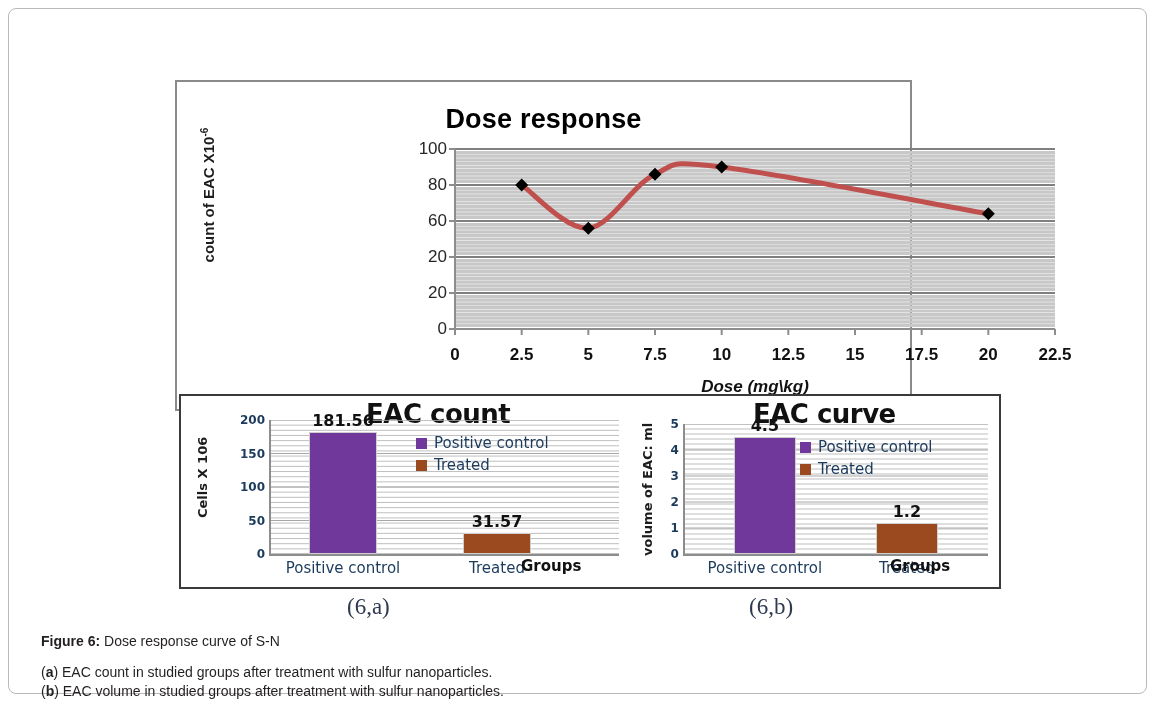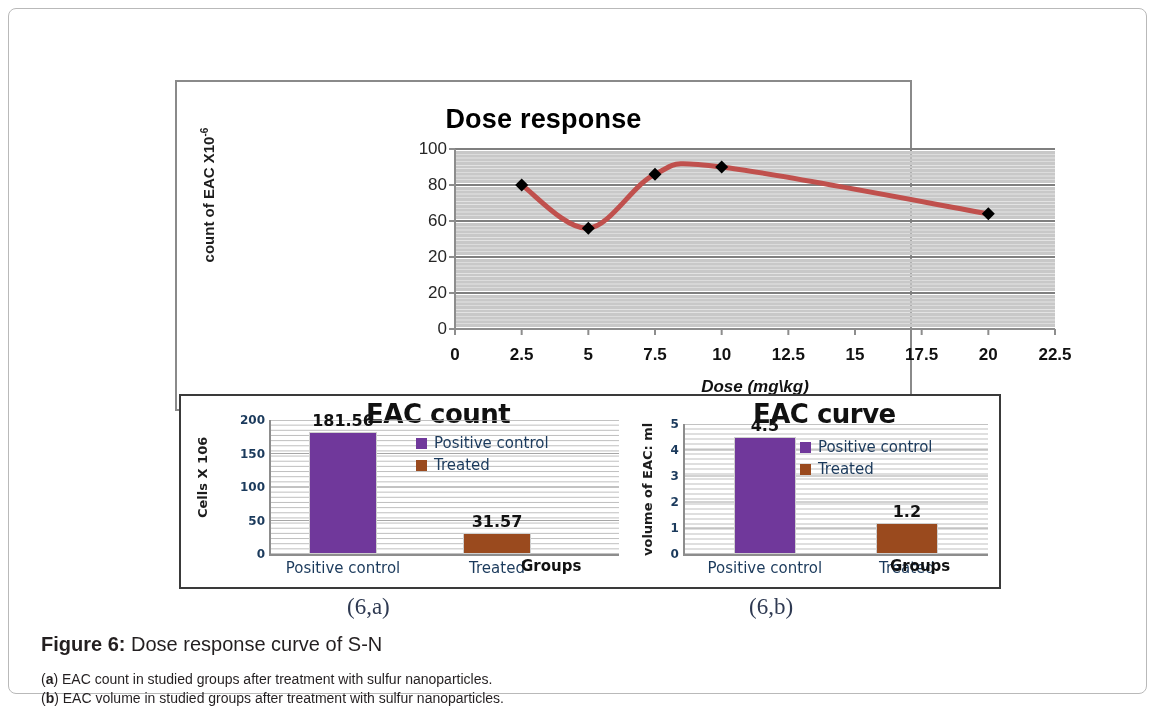--- a/index.html
+++ b/index.html
@@ -90,21 +90,21 @@
     font-family:"DejaVu Sans",sans-serif;
   }
 
   .subcap{
     position:absolute;font-size:23px;color:#2f3a52;white-space:nowrap;
     font-family:"Liberation Serif",serif;
   }
 
   
   .caption{position:absolute;left:32px;top:624px;width:900px;}
-  .cap-line1{font-size:20px;color:#231f20;margin-bottom:14px;}
+  .cap-line1{font-size:14px;color:#231f20;margin-bottom:14px;}
   .cap-line1 b{font-weight:bold;}
   .cap-sub{font-size:14px;color:#231f20;line-height:19px;}
 </style>
 </head>
 <body>
 
 <div class="page-frame">
 
   <div class="panel-top">
     <div class="line-title">Dose response</div>

